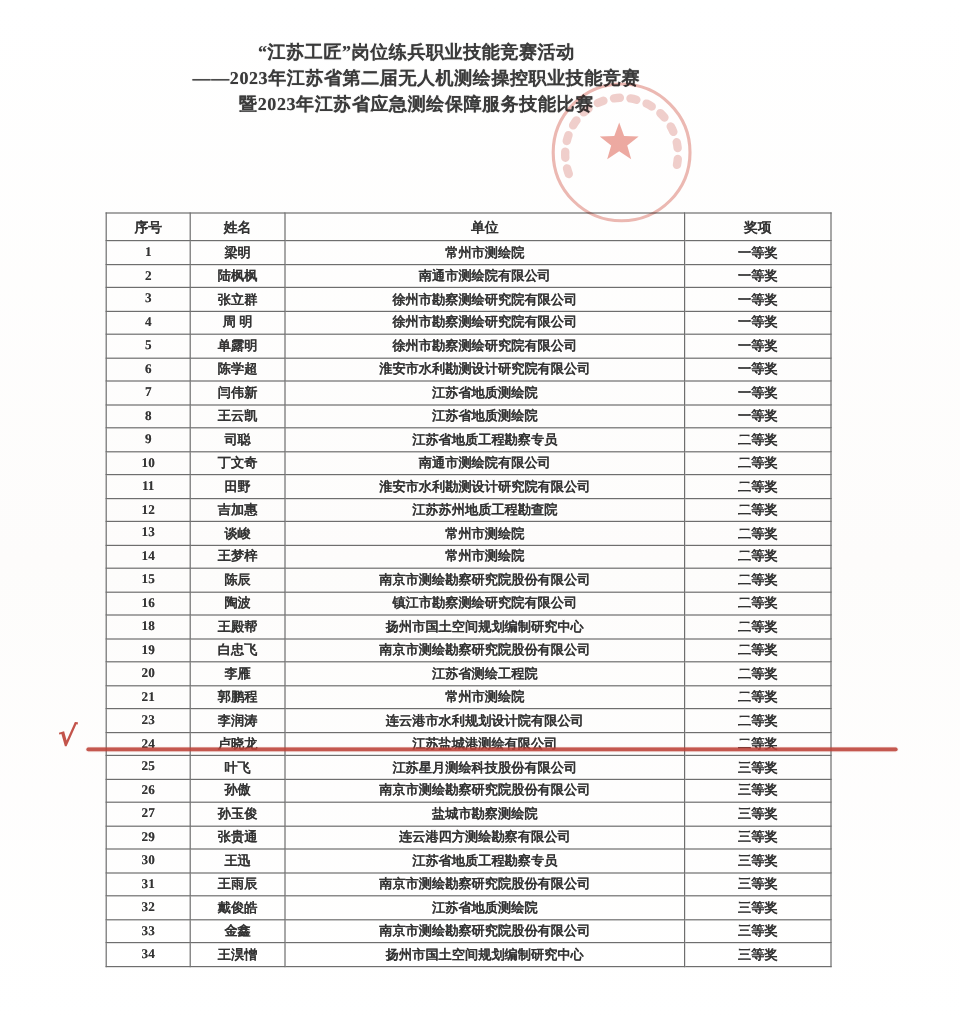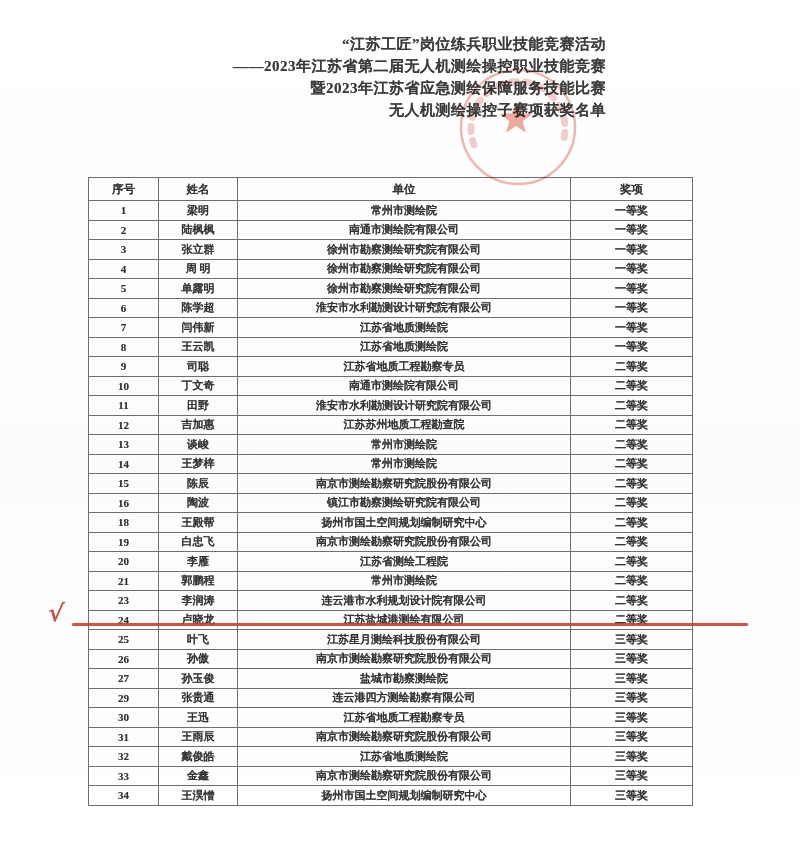--- a/index.html
+++ b/index.html
@@ -4,21 +4,21 @@
 <style>
   html,body { margin:0; padding:0; background:#ffffff; }
   .page {
     position:relative; width:800px; height:851px; overflow:hidden;
     background:linear-gradient(180deg,#ffffff 0%, #fdfcfb 55%, #ffffff 100%);
     font-family:"Liberation Serif","DejaVu Serif",serif;
   }
   
   .title-block {
     position:absolute; left:88px; top:33px; width:518px;
-    text-align:right; color:#3a3a3a;
+    text-align:center; color:#3a3a3a;
   }
   .title-line {
     font-size:15px; font-weight:700; line-height:22px;
     letter-spacing:0.5px; text-shadow:0 0 0.6px rgba(60,60,60,0.65);
     white-space:nowrap;
   }
   
   table.awards {
     position:absolute; left:88px; top:137px; width:604px;
     border-collapse:collapse; table-layout:fixed;margin-top:40px;
@@ -46,21 +46,20 @@
 </style>
 </head>
 <body>
 
 <div class="page">
 
   <div class="title-block">
     <div class="title-line">“江苏工匠”岗位练兵职业技能竞赛活动</div>
     <div class="title-line">——2023年江苏省第二届无人机测绘操控职业技能竞赛</div>
     <div class="title-line">暨2023年江苏省应急测绘保障服务技能比赛</div>
-    <div class="title-line">无人机测绘操控子赛项获奖名单</div>
   </div>
 
   <table class="awards">
     <colgroup>
       <col style="width:70px">
         <col style="width:79px">
         <col style="width:333px">
         <col style="width:122px">
     </colgroup>
     <thead>

